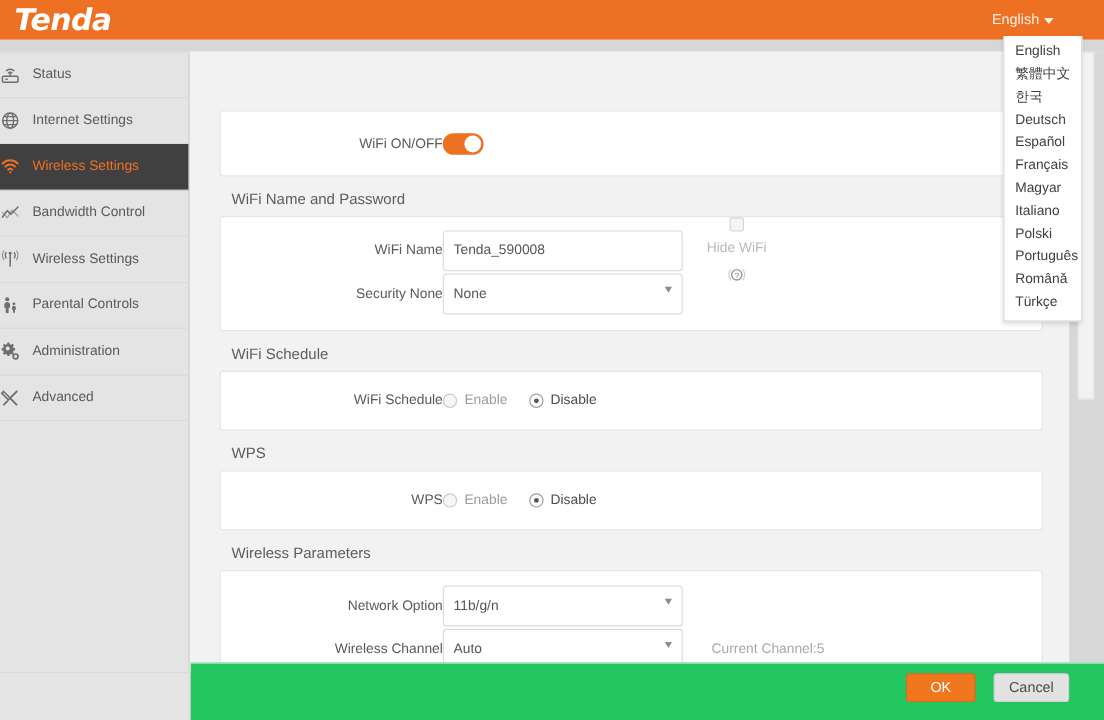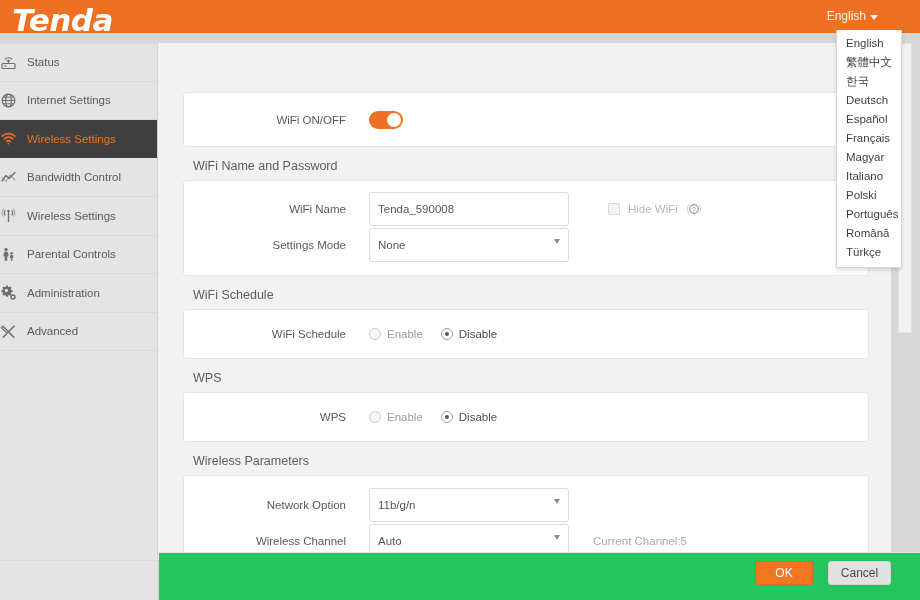--- a/index.html
+++ b/index.html
@@ -18,21 +18,21 @@
   
   .header {
     position: absolute; top: 0; left: 0;
     width: 920px; height: 33px;
     background: #ee7023;
     z-index: 40;
   }
   .logo {
     position: absolute; left: 12px; top: 2px;
     color: #ffffff;
-    font-size: 31px;
+    font-size: 25px;
     font-weight: bold;
     font-style: italic;
     letter-spacing: -0.5px;
     font-family: "DejaVu Sans", sans-serif;
     user-select: none;
   }
   .lang-trigger {
     position: absolute; right: 42px; top: 9px;
     color: #fdf1e8;
     font-size: 12px;
@@ -164,21 +164,20 @@
   .row {
     display: flex;
     align-items: center;
     height: 36px;
   }
   .row-label {
     width: 185px;
     text-align: right;
     font-size: 11.5px;
     color: #5a5a5a;
-    padding-right: 23px;
     flex: none;
   }
 
   
   .toggle {
     width: 34px; height: 18px;
     background: #ee7023;
     border-radius: 9px;
     position: relative;
     cursor: pointer;
@@ -209,22 +208,22 @@
     position: absolute;
     right: 9px; top: 11px;
     width: 0; height: 0;
     border-left: 3.5px solid transparent;
     border-right: 3.5px solid transparent;
     border-top: 5px solid #8a8a8a;
     pointer-events: none;
   }
 
   .aside {
-    margin-left: 39px;
-    display: flex; align-items: center; gap: 8px;
+    margin-left: 20px;
+    display: flex; align-items: center; gap: 8px; flex-direction: column;
   }
   .chk {
     width: 12px; height: 12px;
     border: 1px solid #d6d6d6;
     background: #f4f4f4;
     border-radius: 2px;
     display: inline-block;
     cursor: pointer;
   }
   .chk-label { font-size: 11.5px; color: #b9b9b9; cursor: pointer; }
@@ -460,21 +459,21 @@
               <svg width="16" height="16" viewBox="0 0 16 16">
                 <path d="M3.1 3.4a7 7 0 0 0 0 9.2" fill="none" stroke="#cfcfcf" stroke-width="1"></path>
                 <path d="M12.9 3.4a7 7 0 0 1 0 9.2" fill="none" stroke="#cfcfcf" stroke-width="1"></path>
                 <circle cx="8" cy="8" r="4.3" fill="none" stroke="#9a9a9a" stroke-width="1.2"></circle>
                 <text x="8" y="10.6" font-size="6.4" fill="#7a7a7a" text-anchor="middle" font-family="Liberation Sans, sans-serif">?</text>
               </svg>
             </span>
           </div>
         </div>
         <div class="row">
-          <div class="row-label">Settings Mode</div>
+          <div class="row-label">Security None</div>
           <div class="sel-wrap">
             <input class="sel" type="text" readonly="" value="None" style="">
             <span class="sel-caret"></span>
           </div>
         </div>
       </div>
 
       <div class="section-title">WiFi Schedule</div>
       <div class="panel" style="height:50px">
         <div class="row" style="height:48px">

